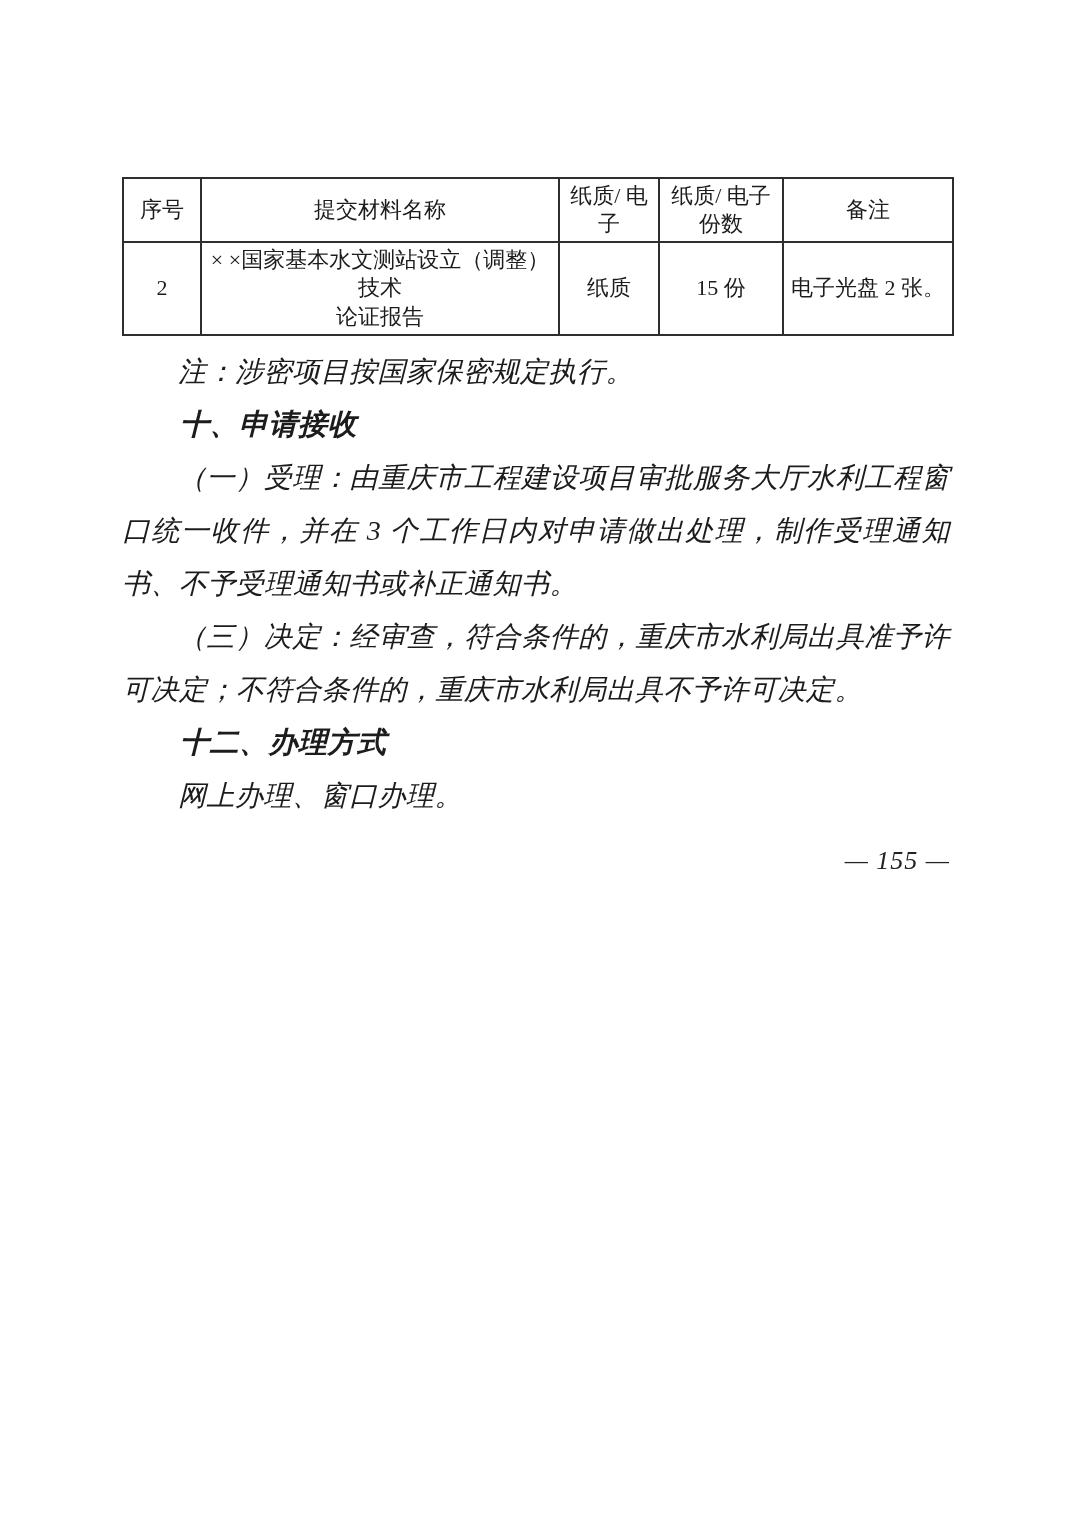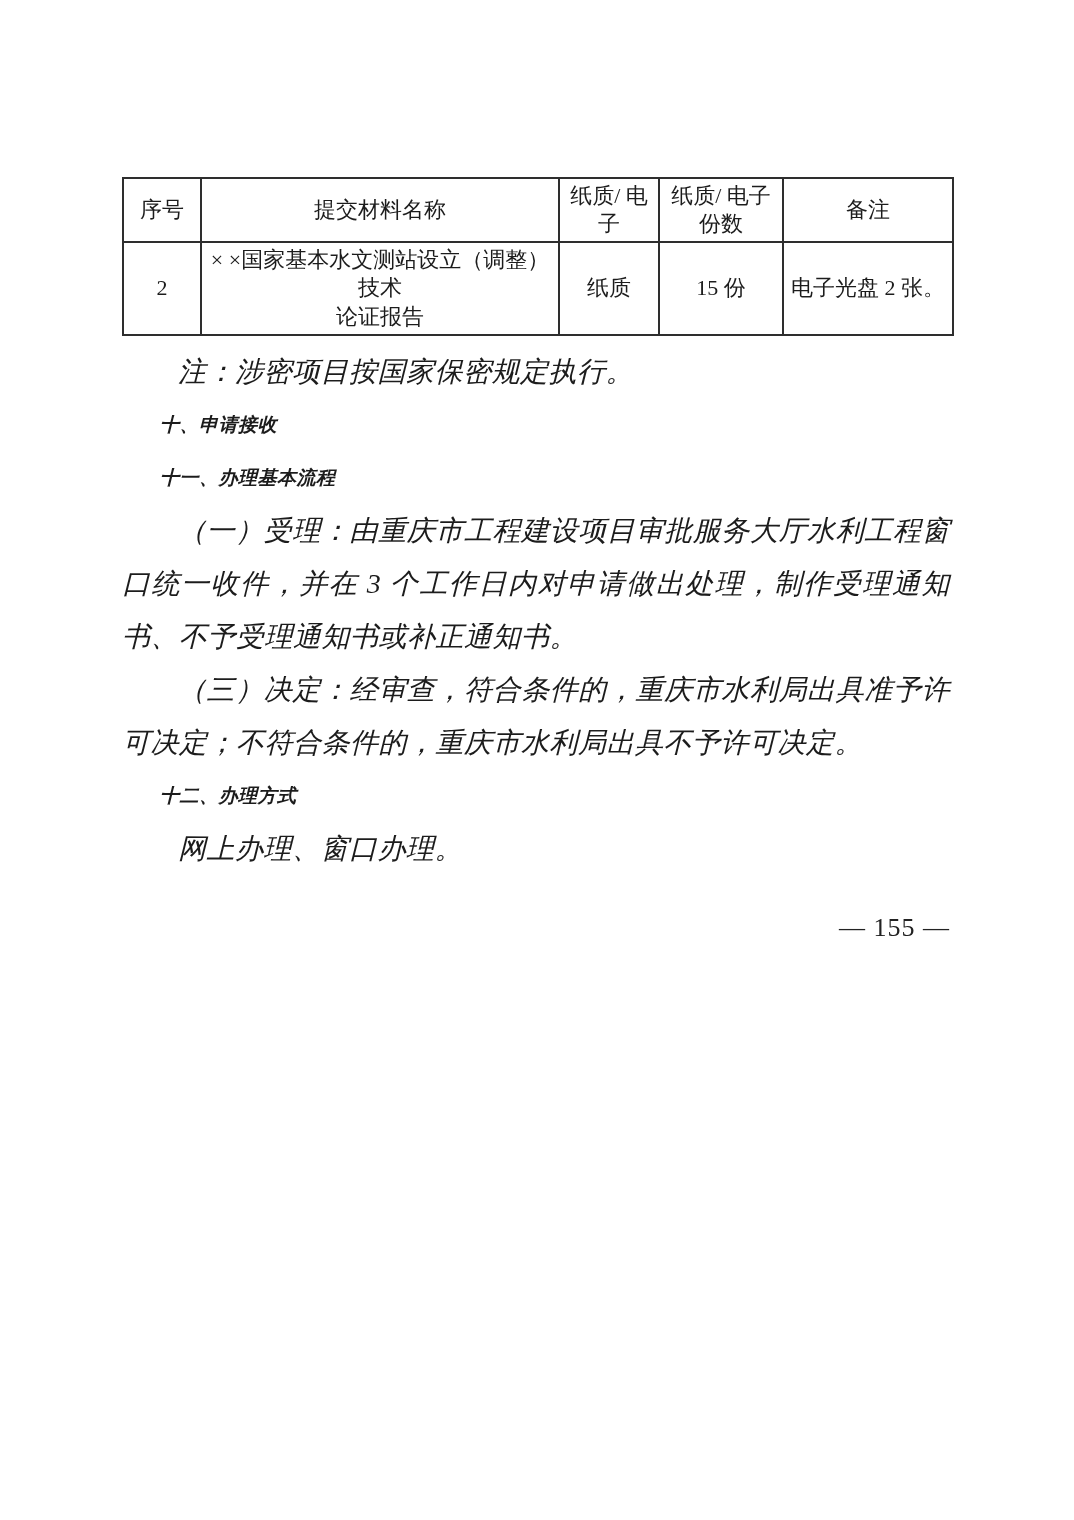--- a/index.html
+++ b/index.html
@@ -50,37 +50,38 @@
     text-justify: inter-character;
     letter-spacing: 0.5px;
     font-style: italic;
   }
   .note {
     text-indent: 2em;
   }
   .heading {
     font-family: "Liberation Sans", "DejaVu Sans", sans-serif;
     font-weight: 700;
-    font-size: 19px;
+    font-size: 29px;
     text-indent: 2em;
     text-align: left;
     margin: 0;
     line-height: 53px;
   }
   .para {
     text-indent: 2em;
     margin: 0;
   }
   .footer {
-    margin-top: 38px;
+    margin-top: 24px;
     width: 828px;
     text-align: right;
     font-size: 26px;
     letter-spacing: 1px;
     color: #222222;
+    font-style: italic;
   }
 </style>
 </head>
 <body>
 
 <div class="page">
 
   <table class="materials">
     <colgroup>
       <col style="width:78px">
@@ -107,21 +108,20 @@
       </tr>
     </tbody>
   </table>
 
   <div class="textblock">
 
     <p class="para note">注：涉密项目按国家保密规定执行。</p>
 
     <h2 class="heading">十、申请接收</h2>
 
-    <h2 class="heading">十一、办理基本流程</h2>
     <p class="para">（一）受理：由重庆市工程建设项目审批服务大厅水利工程窗口统一收件，并在 3 个工作日内对申请做出处理，制作受理通知书、不予受理通知书或补正通知书。</p>
     <p class="para">（三）决定：经审查，符合条件的，重庆市水利局出具准予许可决定；不符合条件的，重庆市水利局出具不予许可决定。</p>
 
     <h2 class="heading">十二、办理方式</h2>
     <p class="para">网上办理、窗口办理。</p>
 
   </div>
 
   <div class="footer">— 155 —</div>
 

